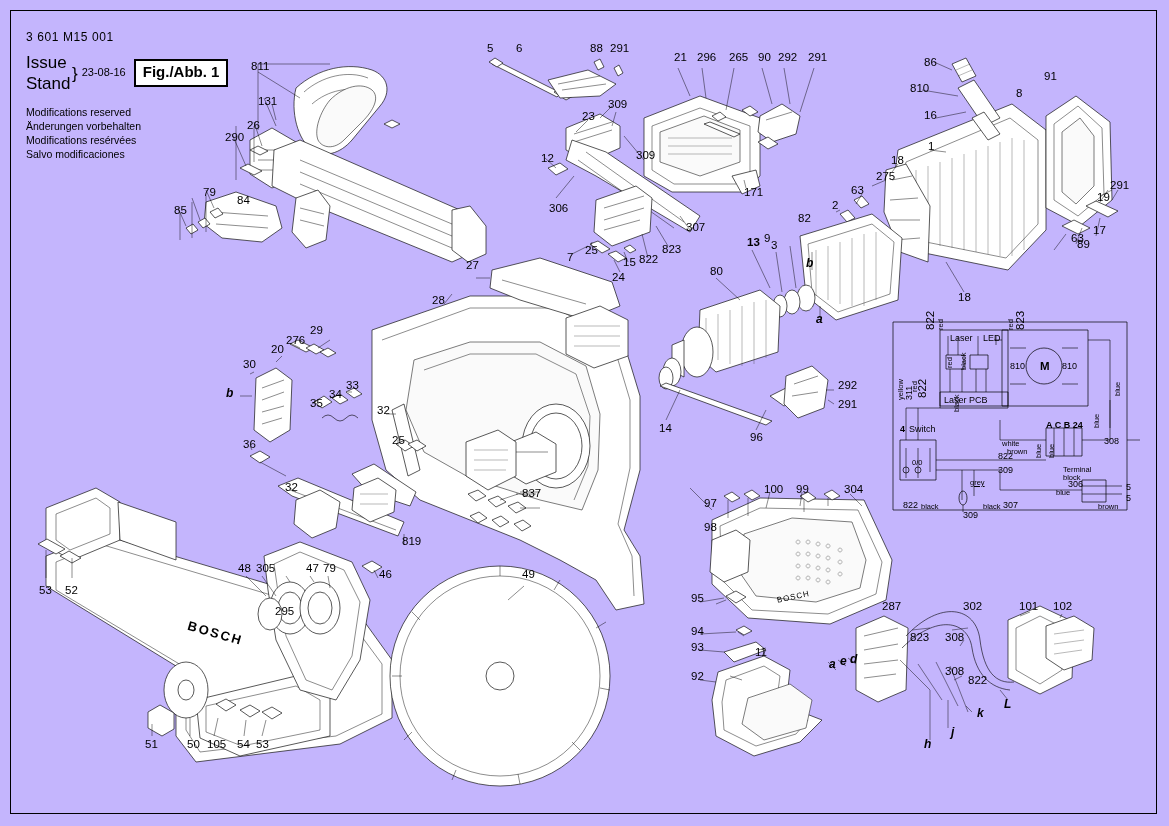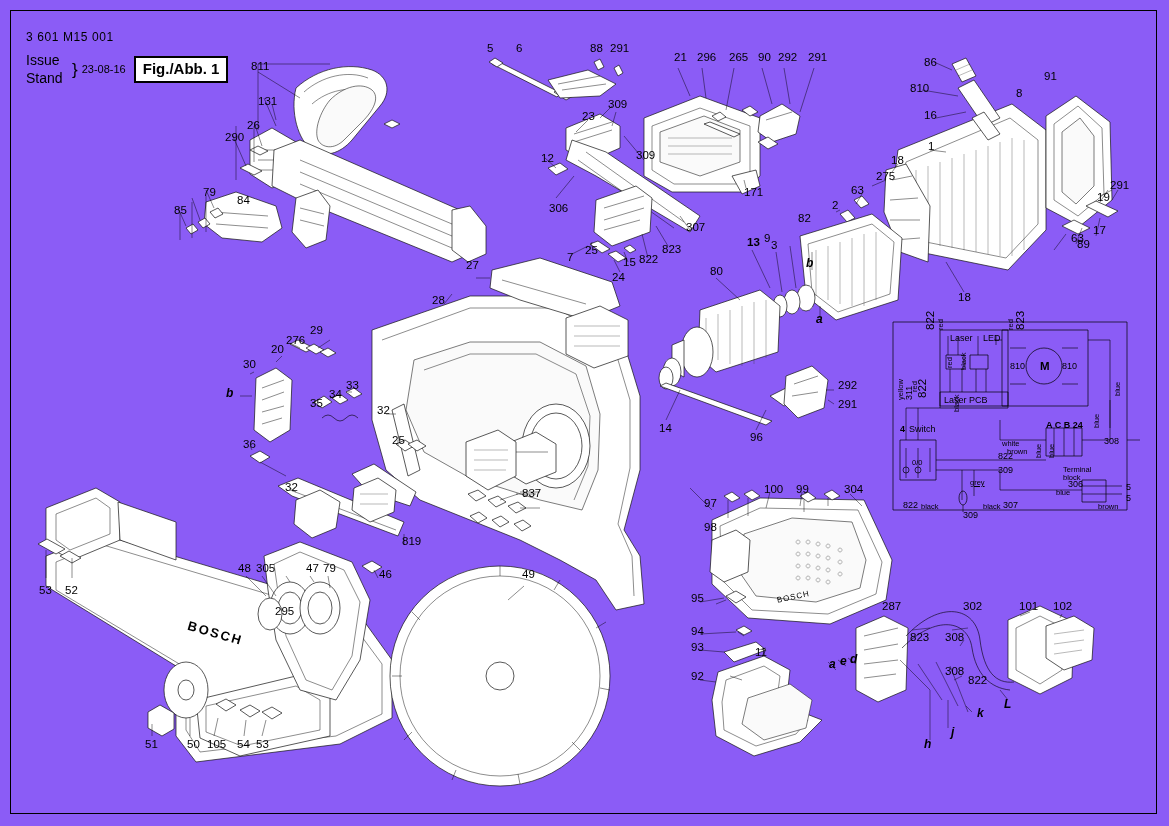--- a/index.html
+++ b/index.html
@@ -7,21 +7,21 @@
     padding: 0;
     background: #ffffff;
   }
   body {
     font-family: "Liberation Sans", sans-serif;
   }
   #sheet {
     position: relative;
     width: 1169px;
     height: 826px;
-    background: #8b5cf6;
+    background: #c4b5fd;
     overflow: hidden;
   }
   .frame {
     position: absolute;
     left: 10px;
     top: 10px;
     width: 1147px;
     height: 804px;
     border: 1.5px solid #000;
     box-sizing: border-box;
@@ -40,21 +40,21 @@
     font-size: 12px;
     letter-spacing: 0.6px;
     margin-bottom: 7px;
   }
   .tb-issue-row {
     display: flex;
     align-items: flex-start;
   }
   .tb-issue-labels {
     position: relative;
-    font-size: 14px;
+    font-size: 17px;
     line-height: 1.25;
     width: 46px;
   }
   .tb-brace {
     font-size: 17px;
     line-height: 1;
     margin: 0 2px 0 0;
     align-self: center;
   }
   .tb-date {
@@ -150,20 +150,26 @@
   <div class="titleblock">
     <div class="tb-partno">3 601 M15 001</div>
     <div class="tb-issue-row">
       <div class="tb-issue-labels">
         <div>Issue</div>
         <div>Stand</div>
       </div>
       <div class="tb-brace">}</div>
       <div class="tb-date">23-08-16</div>
       <div class="tb-fig">Fig./Abb. 1</div>
+    </div>
+    <div class="tb-mods">
+      <div>Modifications reserved</div>
+      <div>Änderungen vorbehalten</div>
+      <div>Modifications resérvées</div>
+      <div>Salvo modificaciones</div>
     </div>
   </div>
 
   <svg class="art" viewBox="0 0 1169 826">
 
     <g stroke-linejoin="round">
       <path class="part" d="M296,88 C318,68 348,62 372,70 C388,76 392,92 380,106 L352,140 C340,154 324,158 312,150 C298,140 290,112 296,88 Z"></path>
       <path class="ln-thin" d="M304,92 C322,76 348,70 368,78"></path>
       <path class="ln-thin" d="M312,104 C328,90 350,86 366,92"></path>
       <path class="part-l" d="M330,100 C344,86 362,82 372,90 C380,97 374,110 362,122 L344,140 C334,150 322,148 318,140 C314,130 320,112 330,100 Z"></path>

